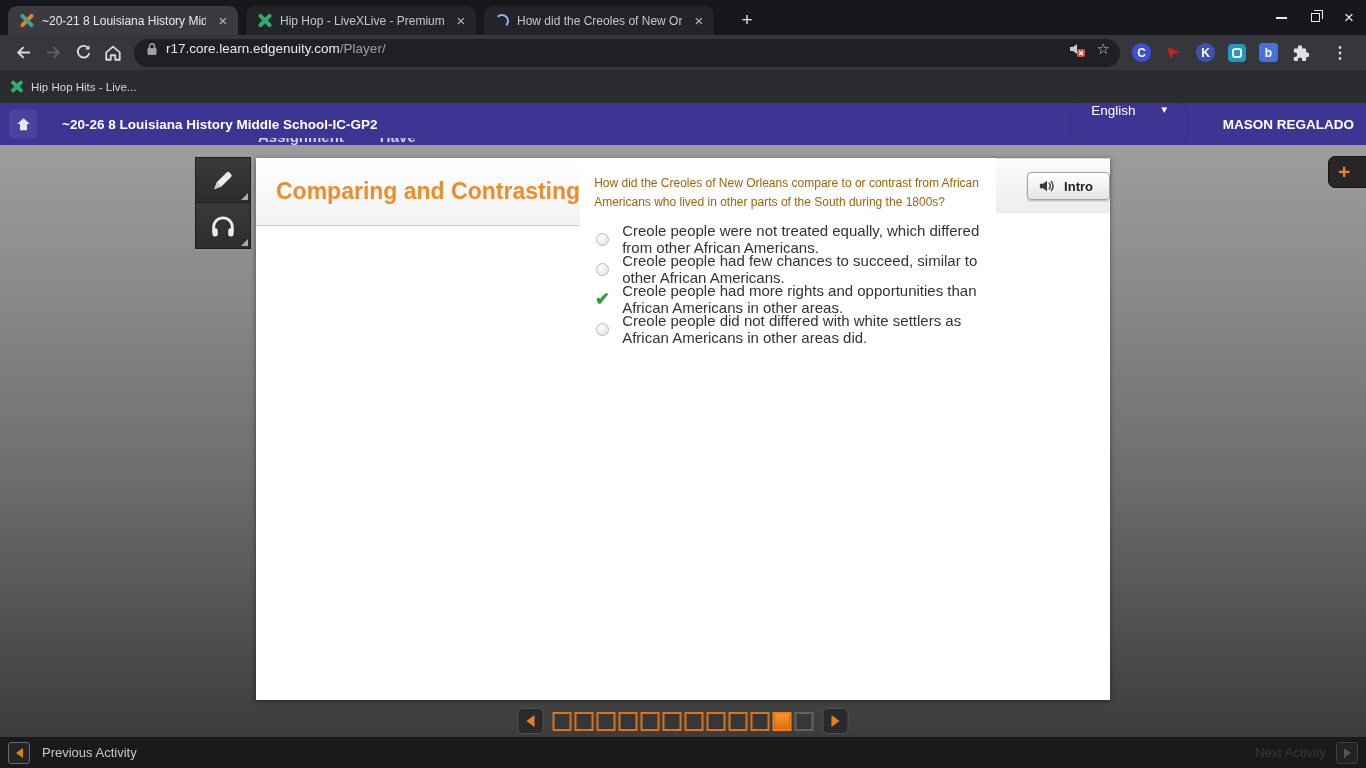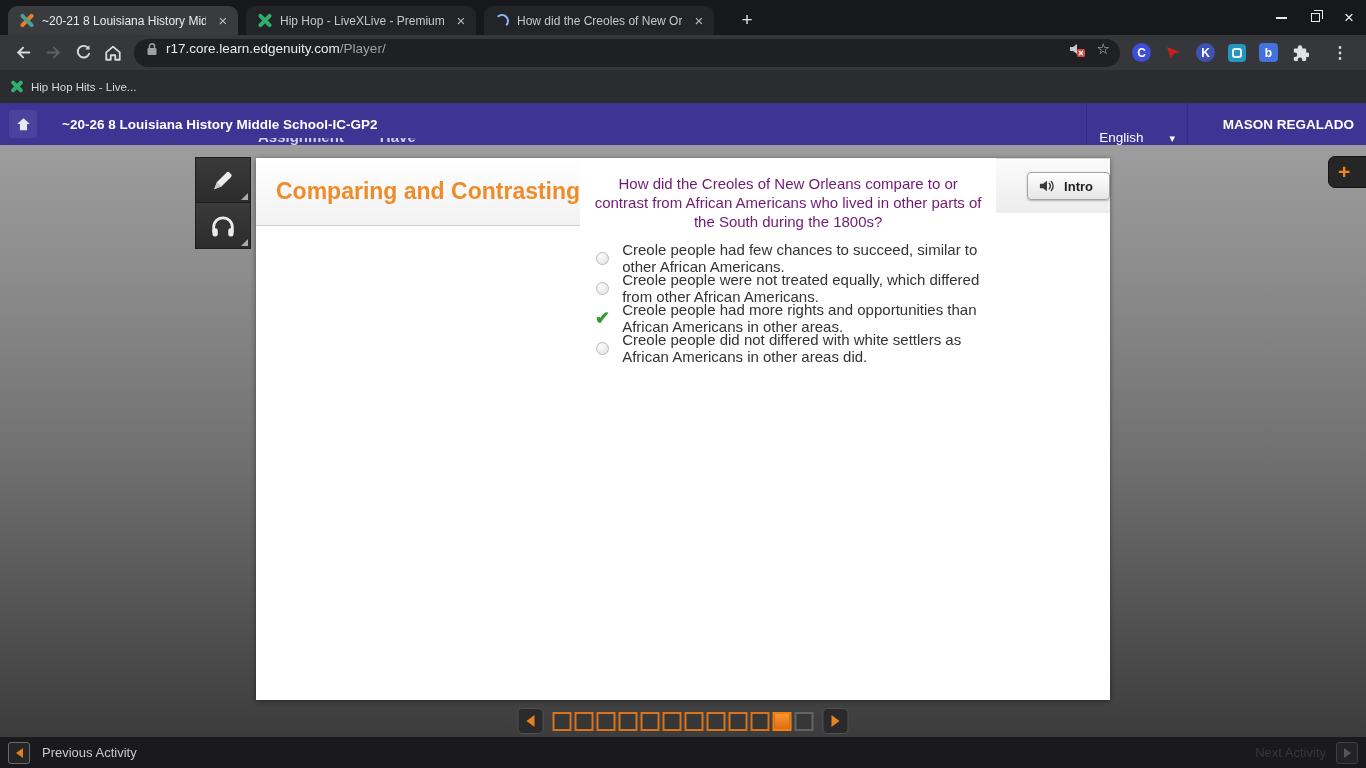--- a/index.html
+++ b/index.html
@@ -51,23 +51,23 @@
 
   
   .purplebar { position:absolute; top:103px; left:0; right:0; height:42px; background:#3e3494; overflow:hidden; }
   .home-btn { position:absolute; left:9px; top:7px; width:28px; height:28px; background:#4b429e;
               border-radius:3px; display:flex; align-items:center; justify-content:center; }
   .course-title { position:absolute; left:62px; top:0; height:42px; display:flex; align-items:center;
                   color:#ffffff; font-size:13.5px; font-weight:bold; }
   .clipped-nav { position:absolute; left:258px; bottom:0; height:7px; overflow:hidden; }
   .clipped-nav .inner { display:flex; gap:36px; font-size:15px; font-weight:bold; color:#cdd0e6;
                         transform:translateY(-10px); }
-  .lang-box { position:absolute; right:178px; top:0; height:42px; display:flex; align-items:flex-end; gap:26px;
-              padding:0 12px; border-left:1px solid #352c80; border-right:1px solid #352c80;
-              color:#fff; font-size:13.5px; }
+  .lang-box { position:absolute; right:178px; top:0; height:42px; display:flex; align-items:flex-start; gap:26px;
+              padding:0 20px; border-left:1px solid #352c80; border-right:1px solid #352c80;
+              color:#fff; font-size:13.5px;border-radius:12px; }
   .lang-box .chev { font-size:11px; }
   .user-box { position:absolute; right:12px; top:0; height:42px; display:flex; align-items:center;
               color:#fff; font-size:13.5px; font-weight:bold; }
 
   
   .content { position:absolute; top:145px; left:0; right:0; bottom:31px;
              background:linear-gradient(180deg,#9d9d9d 0%,#8c8c8c 22%,#6e6e6e 55%,#4c4c4c 85%,#3c3c3c 100%); }
 
   .tool-rail { position:absolute; left:195px; top:12px; width:56px; }
   .tool-btn { width:56px; height:46px; background:linear-gradient(#3a3a3a,#2c2c2c); border:1px solid #1e1e1e;
@@ -79,21 +79,21 @@
   .plus-tab { position:absolute; right:-8px; top:11px; width:46px; height:32px; background:#262626;
               border:1px solid #141414; border-radius:7px; display:flex; align-items:center;
               padding-left:9px; color:#f0841c; font-size:21px; font-weight:bold; }
 
   .card { position:absolute; left:256px; top:13px; width:854px; height:542px; background:#fff;
           box-shadow:0 1px 5px rgba(0,0,0,.45); display:flex; }
   .card-header { height:68px; flex:none; background:linear-gradient(#ffffff,#f2f2f2);
                  border-bottom:1px solid #cfcfcf; display:flex; align-items:center; padding-left:20px; }
   .card-title { color:#ef8c2a; font-size:23px; font-weight:bold; }
   .card-body { flex:1; padding:16px 14px 0 14px; }
-  .question { color:#701a75; font-size:15px; line-height:19px; max-width:800px; margin-bottom:17px;text-align:center; }
+  .question { color:#a16207; font-size:12px; line-height:19px; max-width:800px; margin-bottom:17px; }
   .option-row { display:flex; align-items:center; gap:11px; height:20px; margin-bottom:10px; }
   .opt-icon { width:17px; height:17px; flex:none; display:flex; align-items:center; justify-content:center; }
   .opt-icon.opt-radio { width:13px; height:13px; margin:0 2px; border:1px solid #bbb; border-radius:50%;
                         background:radial-gradient(circle at 35% 30%, #fdfdfd, #e0e0e0); }
   .opt-icon.opt-check { color:#359b35; font-size:18px; font-weight:bold; }
   .option-text { color:#333; font-size:15px; }
   .card-footer { height:55px; flex:none; border-top:1px solid #d8d8d8;
                  background:linear-gradient(#fbfbfb,#ededed); display:flex; align-items:center; }
   .intro-btn { margin-left:31px; height:28px; padding:0 16px 0 10px; border:1px solid #a3a3a3; border-radius:4px;
                background:linear-gradient(#ffffff,#e5e5e5); box-shadow:0 1px 2px rgba(0,0,0,.25);
@@ -273,25 +273,25 @@
 
   <div class="card">
     <div class="card-header">
       <span class="card-title">Comparing and Contrasting</span>
     </div>
     <div class="card-body">
       <p class="question">How did the Creoles of New Orleans compare to or contrast from African Americans who lived in other parts of the South during the 1800s?</p>
 
       <div class="option-row">
         <span class="opt-icon opt-radio"></span>
-        <span class="option-text">Creole people had few chances to succeed, similar to other African Americans.</span>
+        <span class="option-text">Creole people were not treated equally, which differed from other African Americans.</span>
       </div>
       <div class="option-row">
         <span class="opt-icon opt-radio"></span>
-        <span class="option-text">Creole people were not treated equally, which differed from other African Americans.</span>
+        <span class="option-text">Creole people had few chances to succeed, similar to other African Americans.</span>
       </div>
       <div class="option-row">
         <span class="opt-icon opt-check">✔</span>
         <span class="option-text">Creole people had more rights and opportunities than African Americans in other areas.</span>
       </div>
       <div class="option-row">
         <span class="opt-icon opt-radio"></span>
         <span class="option-text">Creole people did not differed with white settlers as African Americans in other areas did.</span>
       </div>
     </div>

